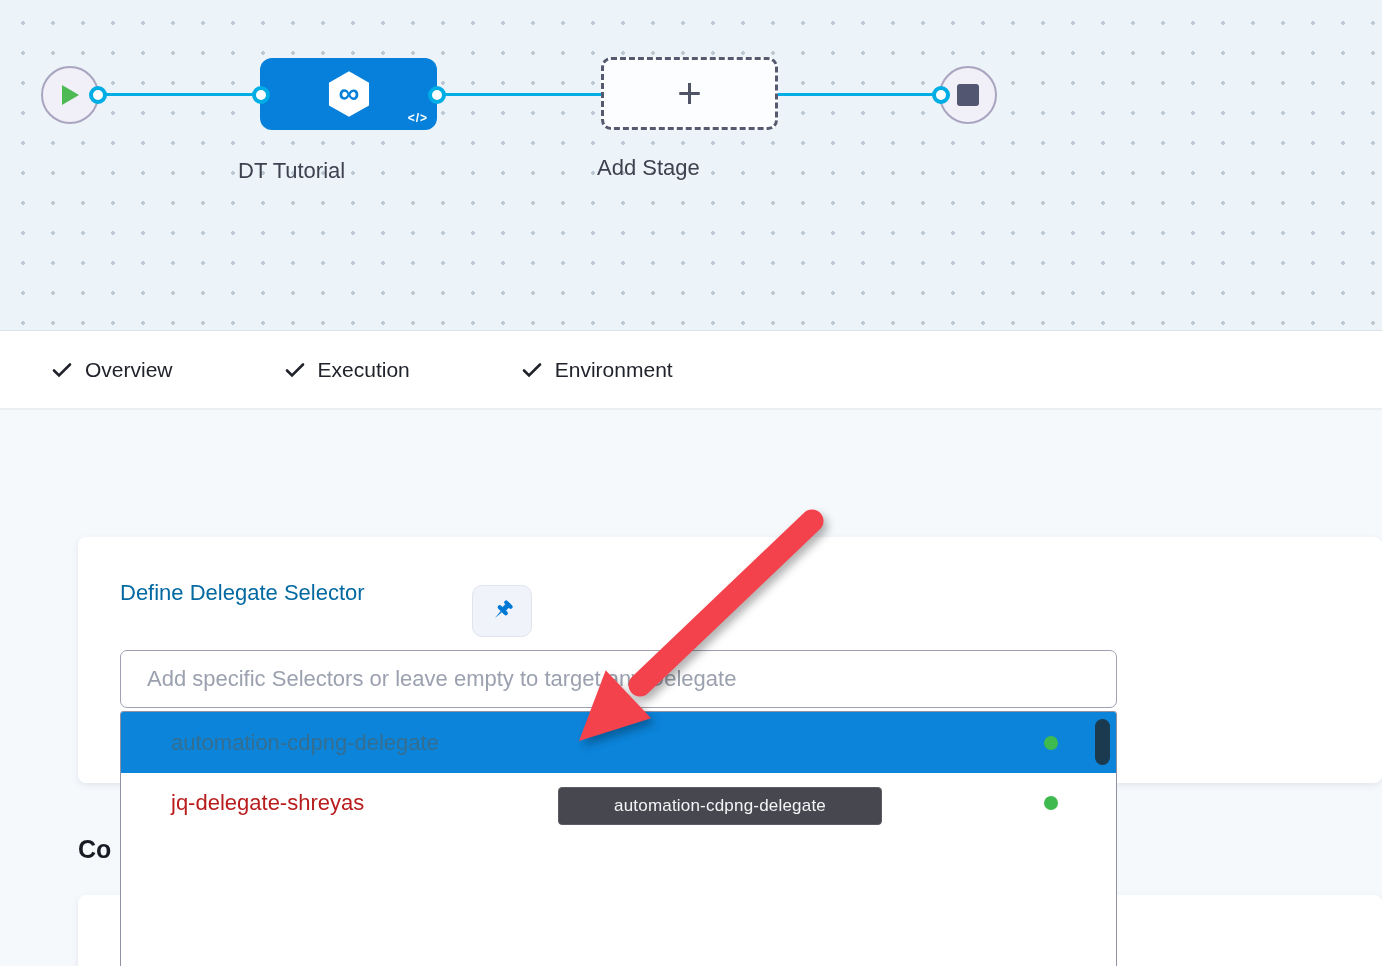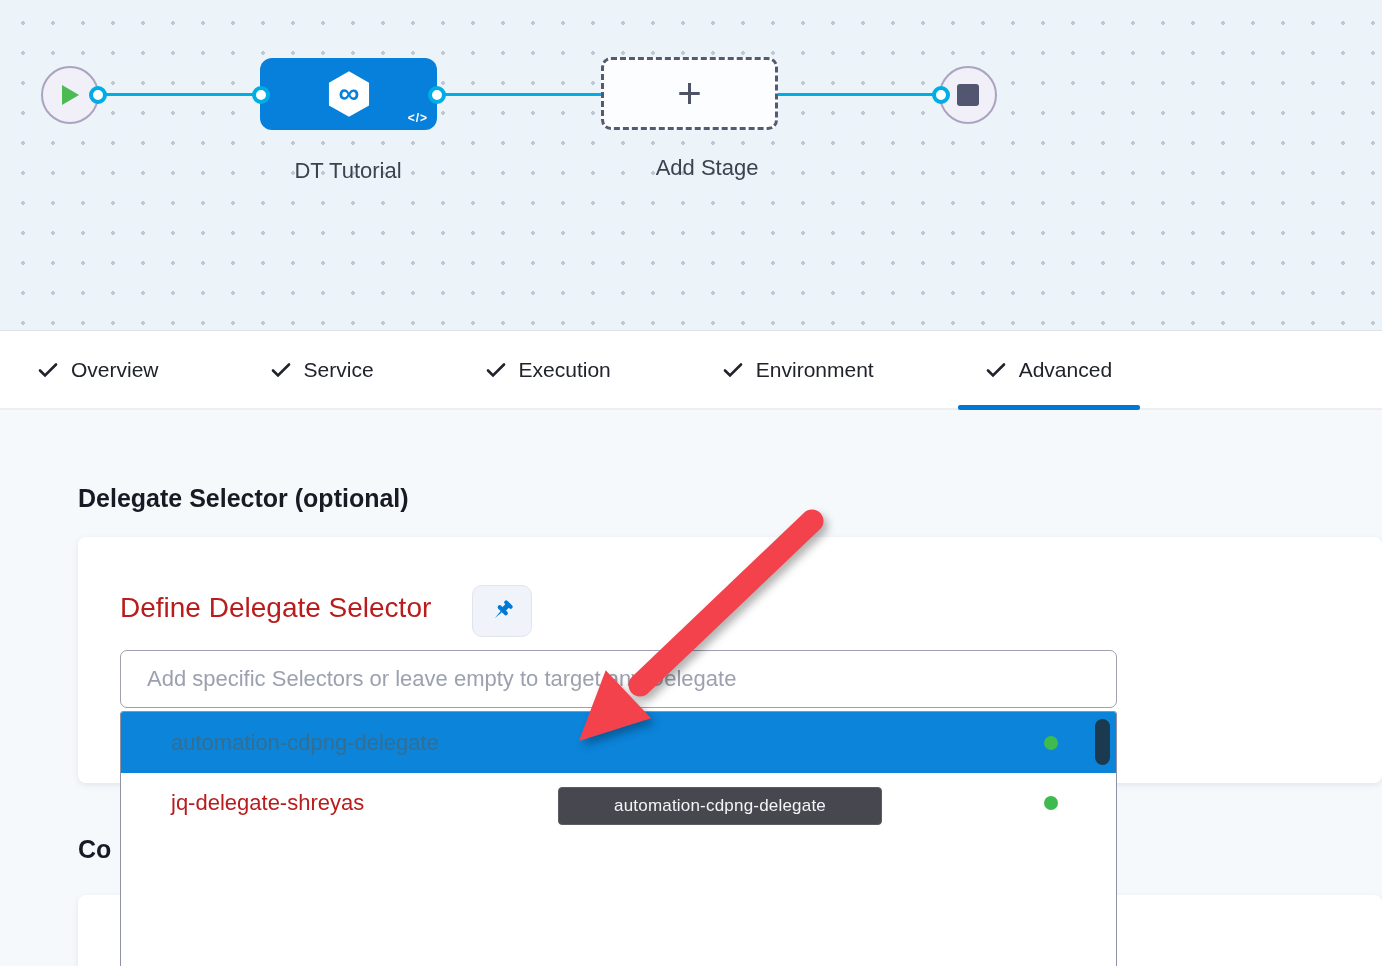--- a/index.html
+++ b/index.html
@@ -32,45 +32,45 @@
     display:flex; align-items:center; justify-content:center;
   }
   .stage-code { position:absolute; right:9px; bottom:5px; color:#fff; font-size:12px; font-weight:bold; letter-spacing:1px; }
   .add-stage {
     position:absolute; left:601px; top:57px; width:177px; height:73px;
     background:#fcfdff; border:3px dashed #565a6e; border-radius:10px; z-index:2;
     display:flex; align-items:center; justify-content:center;
     color:#4f5366; font-size:42px; font-weight:300; line-height:1;
   }
   .node-label {
-    position:absolute; color:#3e414f; font-size:22px; text-align:center; width:220px;
+    position:absolute; color:#3e414f; font-size:22px; text-align:left; width:220px;
   }
 
   
   .tabbar {
     position:absolute; left:0; top:331px; width:1382px; height:79px;
     background:#ffffff; border-bottom:2px solid #eceef2;
-    display:flex; align-items:stretch; padding-left:10px;
+    display:flex; align-items:stretch; padding-left:24px;
   }
   .tab {
     display:flex; align-items:center; gap:13px; padding:0 28px; margin-right:56px;
     color:#20232b; font-size:21px; font-weight:500; cursor:pointer; position:relative;
   }
   .tab.active::after {
     content:""; position:absolute; left:0; right:0; bottom:-2px; height:5px;
     background:#0278d5; border-radius:2px;
   }
 
   
   .section-title { position:absolute; color:#181a24; font-size:25px; font-weight:bold; }
   .card {
     position:absolute; background:#ffffff; border-radius:8px;
     box-shadow:0 2px 6px rgba(40,60,90,0.10);
   }
-  .define-label { position:absolute; left:120px; top:592px; color:#b91c1c; font-size:28px; }
+  .define-label { position:absolute; left:120px; top:580px; color:#0369a1; font-size:22px; }
   .pin-btn {
     position:absolute; left:472px; top:585px; width:60px; height:52px;
     background:#f0f3f9; border:1px solid #e0e4ee; border-radius:10px;
     display:flex; align-items:center; justify-content:center; cursor:pointer;
   }
   .selector-input {
     position:absolute; left:120px; top:650px; width:997px; height:58px;
     border:1.5px solid #9fa1b2; border-radius:7px; background:#fff;
     font-family:"Liberation Sans", sans-serif; font-size:22px; color:#3e414f;
     padding:0 26px; outline:none;
@@ -150,43 +150,30 @@
     <div class="tab">
       <svg width="20" height="16" viewBox="0 0 20 16">
           <path d="M2 8.5 L7 13.5 L18 2.5" stroke="#20232b" stroke-width="2.6" fill="none" stroke-linecap="round"></path>
         </svg>
       <span>Overview</span>
     </div>
     <div class="tab">
       <svg width="20" height="16" viewBox="0 0 20 16">
           <path d="M2 8.5 L7 13.5 L18 2.5" stroke="#20232b" stroke-width="2.6" fill="none" stroke-linecap="round"></path>
         </svg>
-      <span>Service</span>
-    </div>
-    <div class="tab">
-      <svg width="20" height="16" viewBox="0 0 20 16">
-          <path d="M2 8.5 L7 13.5 L18 2.5" stroke="#20232b" stroke-width="2.6" fill="none" stroke-linecap="round"></path>
-        </svg>
       <span>Execution</span>
     </div>
     <div class="tab">
       <svg width="20" height="16" viewBox="0 0 20 16">
           <path d="M2 8.5 L7 13.5 L18 2.5" stroke="#20232b" stroke-width="2.6" fill="none" stroke-linecap="round"></path>
         </svg>
       <span>Environment</span>
     </div>
-    <div class="tab active">
-      <svg width="20" height="16" viewBox="0 0 20 16">
-          <path d="M2 8.5 L7 13.5 L18 2.5" stroke="#20232b" stroke-width="2.6" fill="none" stroke-linecap="round"></path>
-        </svg>
-      <span>Advanced</span>
-    </div>
-  </div>
-
-  <div class="section-title" style="left:78px; top:484px;">Delegate Selector (optional)</div>
+  </div>
+
 
   <div class="card" style="left:78px; top:537px; width:1304px; height:246px;"></div>
 
   <div class="define-label">Define Delegate Selector</div>
 
   <div class="pin-btn">
     <svg width="26" height="26" viewBox="0 0 24 24">
       <g transform="rotate(45 12 12)" fill="#0278d5">
         <rect x="7.3" y="1.8" width="9.4" height="3.6" rx="1.7"></rect>
         <rect x="9.7" y="4.4" width="4.6" height="5.2"></rect>

